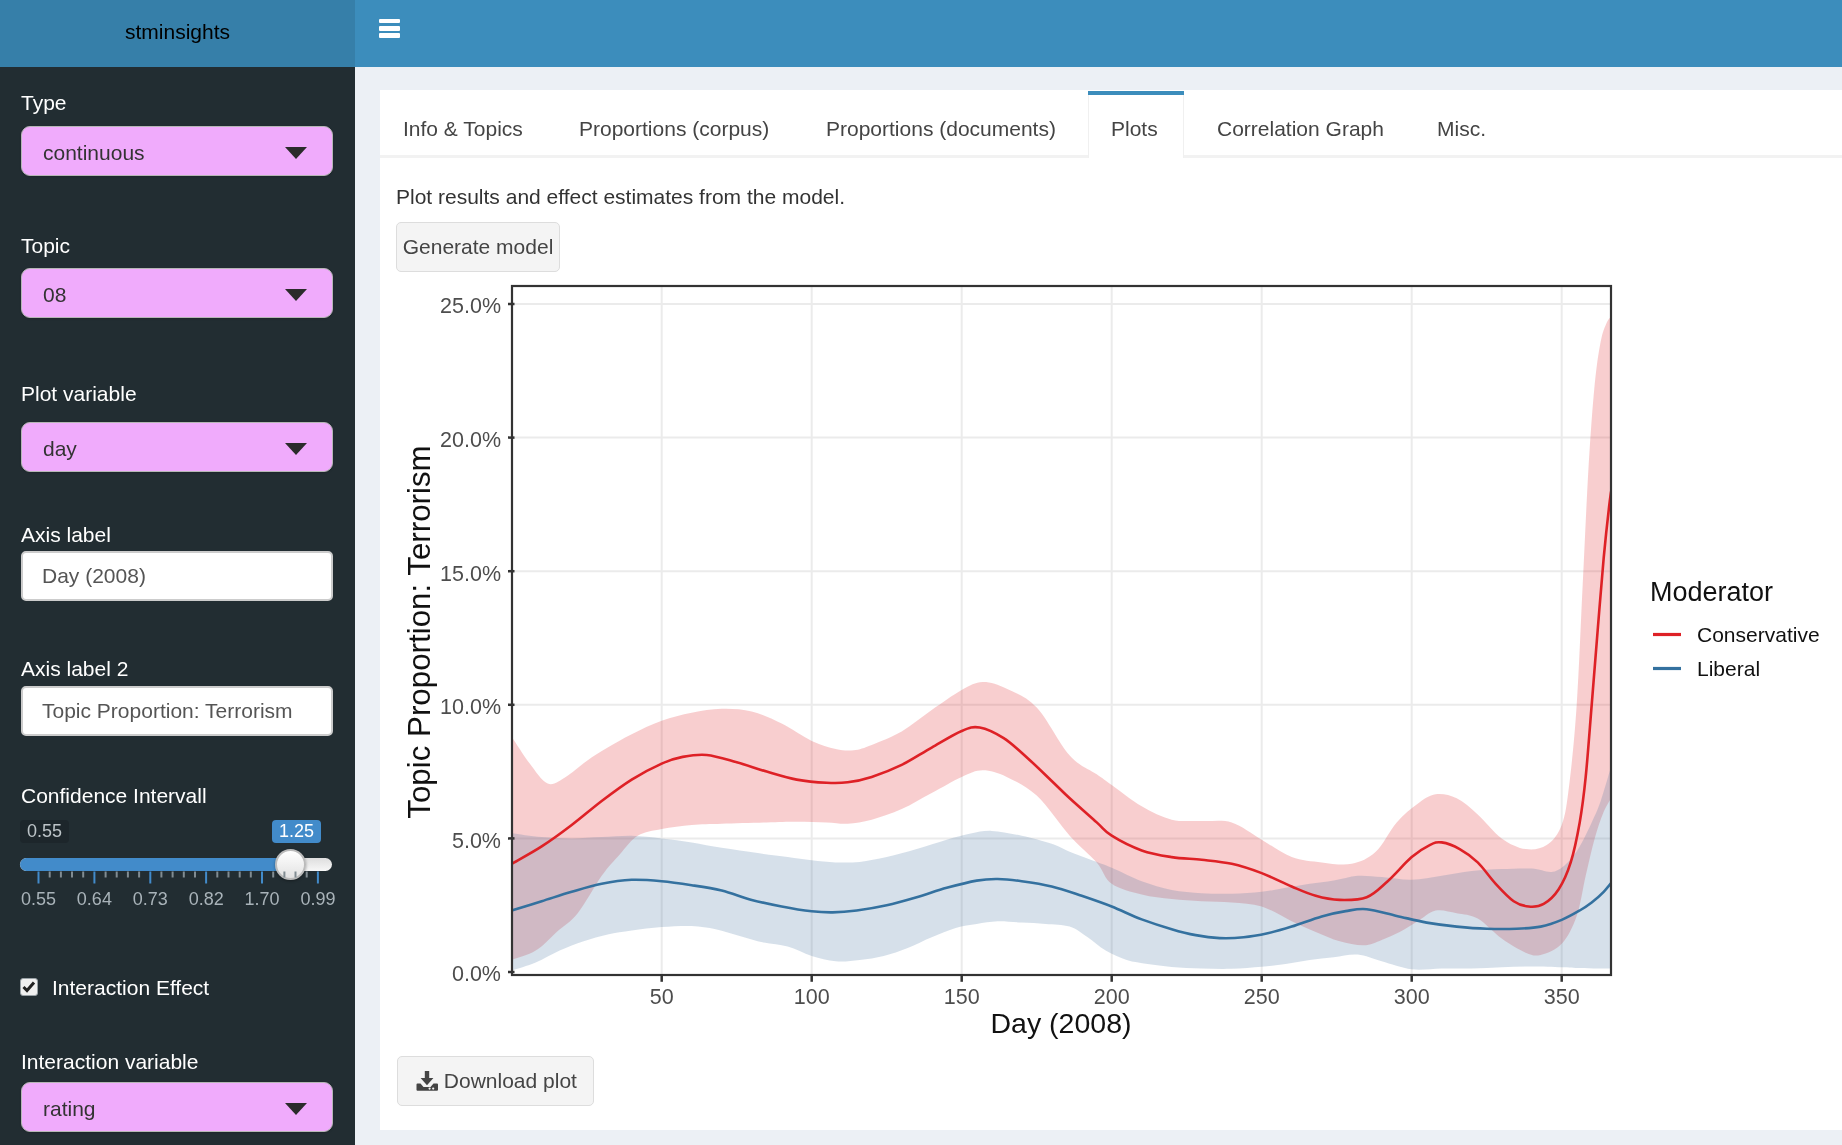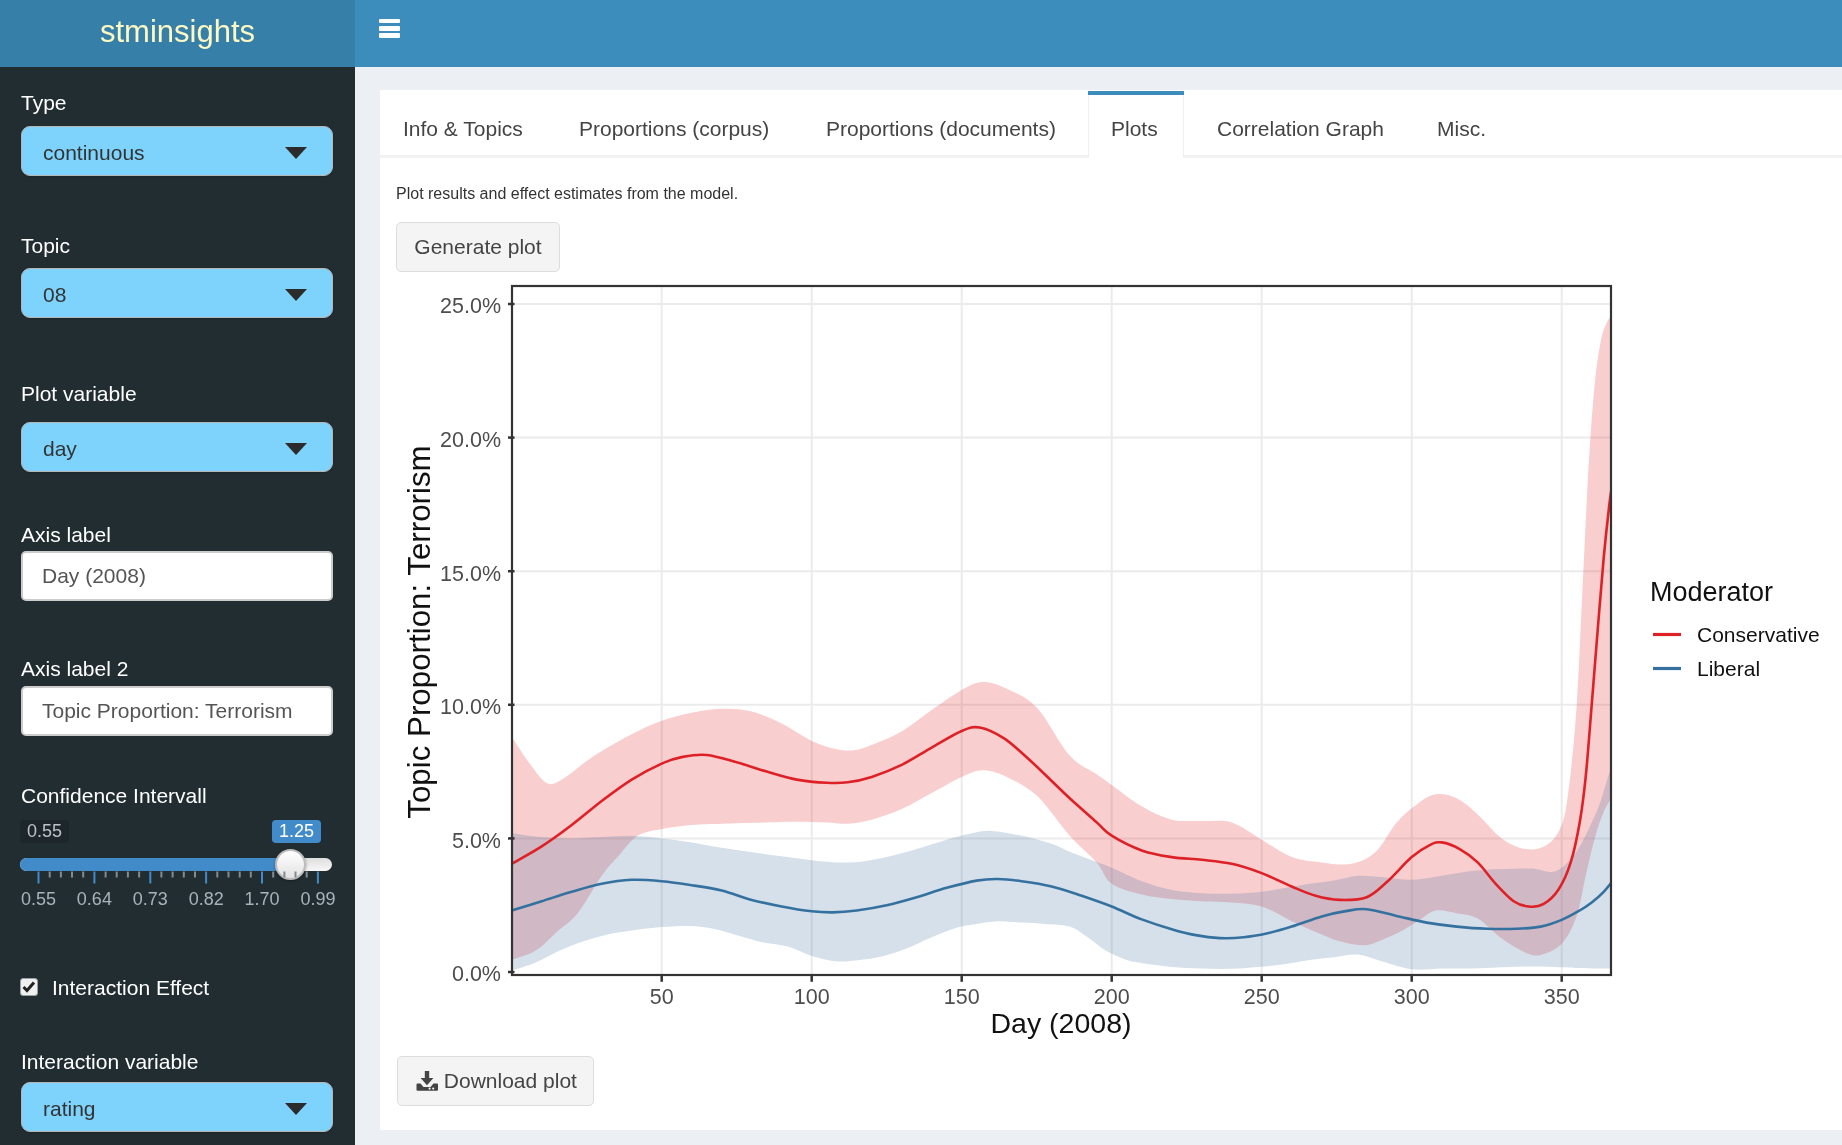--- a/index.html
+++ b/index.html
@@ -1,26 +1,26 @@
 <!DOCTYPE html>
 <html><head>
 <meta charset="utf-8">
 <style>
 * { margin:0; padding:0; box-sizing:border-box; }
 html,body { width:1842px; height:1145px; overflow:hidden; font-family:"Liberation Sans",sans-serif; }
 body { background:#ecf0f5; position:relative; }
 .abs { position:absolute; }
 
 #header { position:absolute; left:0; top:0; width:1842px; height:67px; background:#3c8dbc; }
-#logo { position:absolute; left:0; top:0; width:355px; height:67px; background:#367fa9; color:#fef9c3; font-size:31px; text-align:center; line-height:64px; }
+#logo { position:absolute; left:0; top:0; width:355px; height:67px; background:#367fa9; color:#000000; font-size:21px; text-align:center; line-height:64px; }
 .bar { position:absolute; left:379px; width:21px; height:4.8px; background:#fff; border-radius:1px; }
 
 #sidebar { position:absolute; left:0; top:67px; width:355px; height:1078px; background:#222d32; }
 .slabel { position:absolute; left:21px; color:#fff; font-weight:normal; font-size:21px; line-height:24px; }
-.sel { position:absolute; left:21px; width:312px; height:50px; background:#7dd3fc; border:1px solid #b6b6b6; border-radius:9px; color:#333; font-size:21px; line-height:52px; padding-left:21px; box-shadow:0 1px 2px rgba(0,0,0,0.15); }
+.sel { position:absolute; left:21px; width:312px; height:50px; background:#f0abfc; border:1px solid #b6b6b6; border-radius:9px; color:#333; font-size:21px; line-height:52px; padding-left:21px; box-shadow:0 1px 2px rgba(0,0,0,0.15); }
 .caret { position:absolute; right:25px; top:20px; width:0; height:0; border-left:11.7px solid transparent; border-right:11.7px solid transparent; border-top:12.5px solid #2b2b2b; }
 .tin { position:absolute; left:21px; width:312px; height:50px; background:#fff; border:2px solid #ccc; border-radius:5px; color:#555; font-size:21px; line-height:46px; padding-left:19px; }
 
 #trk { position:absolute; left:20px; top:858px; width:312px; height:13px; background:linear-gradient(#dedede,#f7f7f7); border-radius:7px; }
 #trkfill { position:absolute; left:0; top:0; width:274px; height:13px; background:#428bca; border-radius:7px 0 0 7px; }
 #handle { position:absolute; left:275px; top:849px; width:31px; height:31px; border-radius:50%; background:linear-gradient(#ffffff,#e2e2e2); border:2px solid #bbb; box-shadow:0 1px 3px rgba(0,0,0,0.35); }
 .irsmin { position:absolute; left:20px; top:820px; height:23px; background:#1d262b; color:#bcc3c7; font-size:18px; line-height:23px; padding:0 7px; border-radius:4px; }
 .irsval { position:absolute; left:272px; top:820px; height:23px; background:#428bca; color:#fff; font-size:18px; line-height:23px; padding:0 7px; border-radius:4px; }
 .gtxt { position:absolute; top:889px; width:44px; text-align:center; color:#a9b3b9; font-size:18px; }
 
@@ -104,22 +104,22 @@
   <div id="tabrow">
     <div id="activetab"></div>
       <div id="activebar"></div>
     <div class="tab" style="left:23px">Info &amp; Topics</div>
     <div class="tab" style="left:199px">Proportions (corpus)</div>
     <div class="tab" style="left:446px">Proportions (documents)</div>
     <div class="tab" style="left:731px">Plots</div>
     <div class="tab" style="left:837px">Correlation Graph</div>
     <div class="tab" style="left:1057px">Misc.</div>
   </div>
-  <div class="abs" style="left:16px;top:95px;font-size:16px;color:#333">Plot results and effect estimates from the model.</div>
-  <div class="btn" style="left:16px;top:132px;width:164px;height:50px;line-height:48px">Generate plot</div>
+  <div class="abs" style="left:16px;top:95px;font-size:21px;color:#333">Plot results and effect estimates from the model.</div>
+  <div class="btn" style="left:16px;top:132px;width:164px;height:50px;line-height:48px">Generate model</div>
   <div class="btn" style="left:17px;top:966px;width:197px;height:50px;line-height:48px;text-align:left;padding-left:18px"><svg width="22" height="22" style="vertical-align:-4px">
         <path fill="#444" d="M8.8,1 h4.4 v7 h4.2 l-6.4,7.2 L4.6,8 h4.2 z"></path>
         <path fill="#444" d="M1,13.5 l3.5,0 l3,3.4 h7 l3-3.4 l3.5,0 q1,0 1,1 v5.2 q0,1 -1,1 h-19.5 q-1,0 -1,-1 v-5.2 q0,-1 1,-1 z"></path>
         <circle cx="17.2" cy="18.6" r="1.1" fill="#f4f4f4"></circle>
         <circle cx="13.6" cy="18.6" r="1.1" fill="#f4f4f4"></circle>
       </svg> Download plot</div>
 </div>
 <svg class="abs" style="left:380px;top:280px" width="1462" height="770" viewBox="380 280 1462 770">
   <defs>
       <clipPath id="panel">

